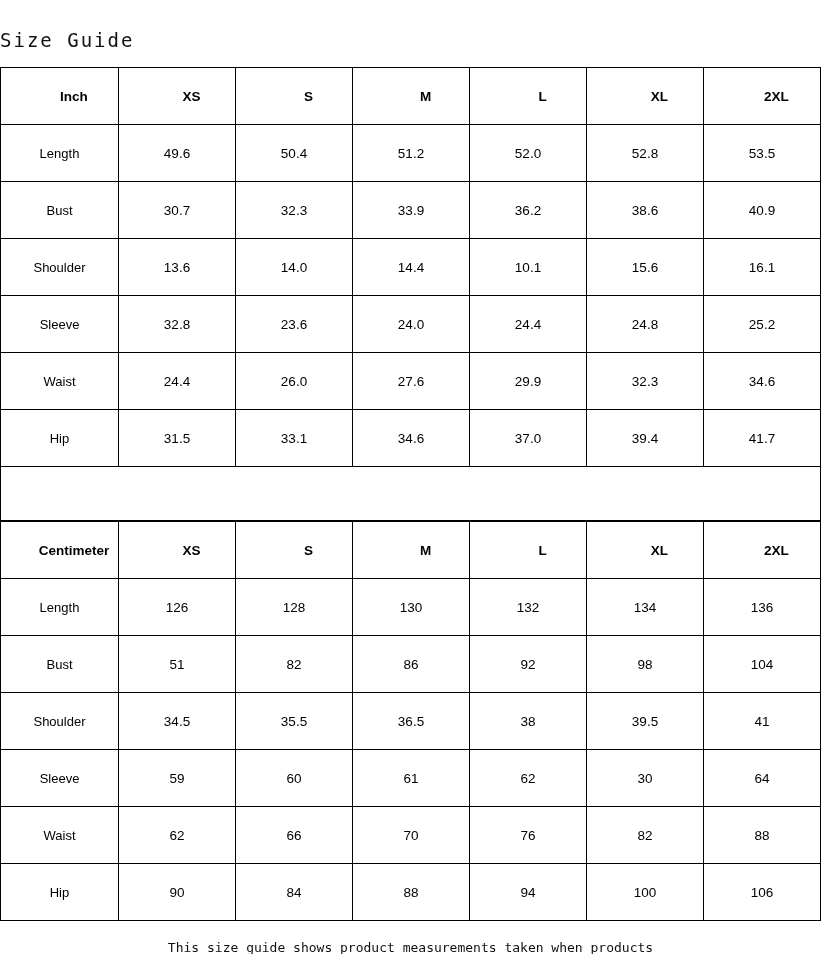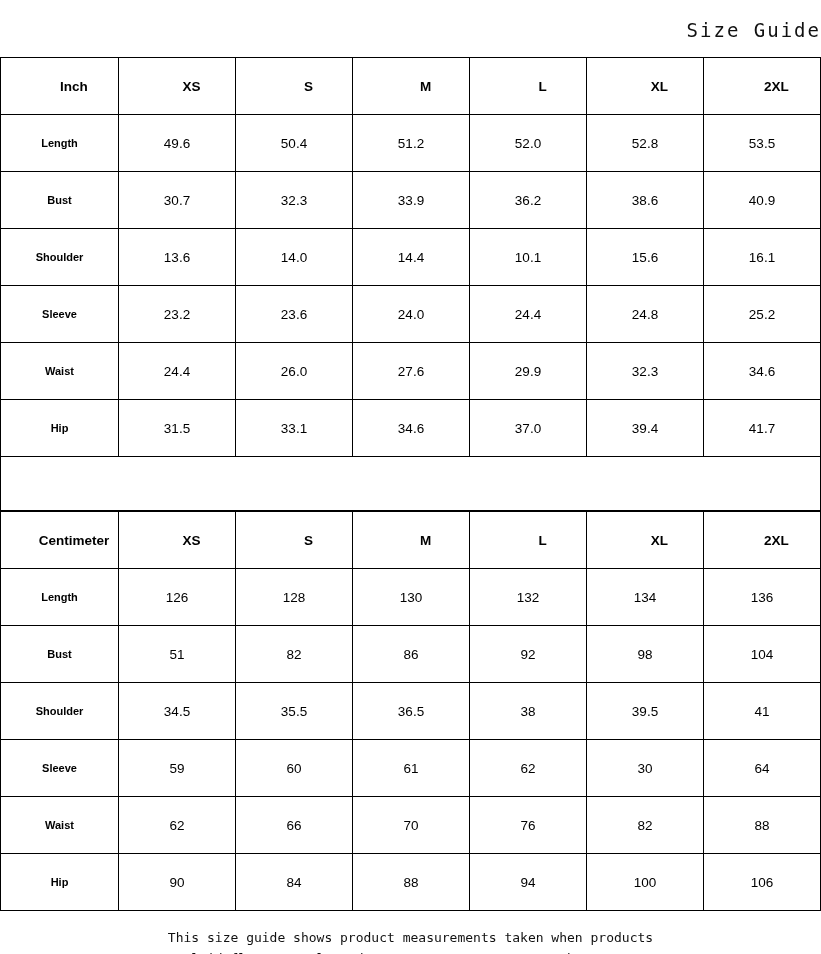--- a/index.html
+++ b/index.html
@@ -14,26 +14,26 @@
     color: #000000;
     overflow: hidden;
   }
   .page {
     position: relative;
     width: 821px;
     height: 954px;
     box-sizing: border-box;
   }
   .title {
-    text-align: right;
+    text-align: left;
     font-family: "DejaVu Sans Mono", monospace;
     font-size: 19px;
     letter-spacing: 2px;
     color: #111111;
-    padding-top: 19px;
+    padding-top: 29px;
     padding-bottom: 16px;
     font-weight: 400;
   }
   table.size-table {
     border-collapse: collapse;
     width: 821px;
     table-layout: fixed;
   }
   table.size-table td,
   table.size-table th {
@@ -44,22 +44,22 @@
     font-size: 13.5px;
     font-weight: 400;
     padding: 0;
   }
   table.size-table th {
     font-weight: bold;
     font-size: 13.5px;
     padding-left: 29px;
   }
   table.size-table .rowhead {
-    font-weight: bold;
-    font-size: 11px;
+    font-weight: normal;
+    font-size: 13px;
   }
   table.size-table col.first-col { width: 118px; }
   table.size-table col.size-col { width: 117px; }
   .gap-block {
     width: 821px;
     height: 54px;
     border-left: 1px solid #000000;
     border-right: 1px solid #000000;
     border-bottom: 1px solid #000000;
     box-sizing: border-box;
@@ -126,21 +126,21 @@
         <td class="rowhead">Shoulder</td>
         <td>13.6</td>
         <td>14.0</td>
         <td>14.4</td>
         <td>10.1</td>
         <td>15.6</td>
         <td>16.1</td>
       </tr>
       <tr>
         <td class="rowhead">Sleeve</td>
-        <td>23.2</td>
+        <td>32.8</td>
         <td>23.6</td>
         <td>24.0</td>
         <td>24.4</td>
         <td>24.8</td>
         <td>25.2</td>
       </tr>
       <tr>
         <td class="rowhead">Waist</td>
         <td>24.4</td>
         <td>26.0</td>

